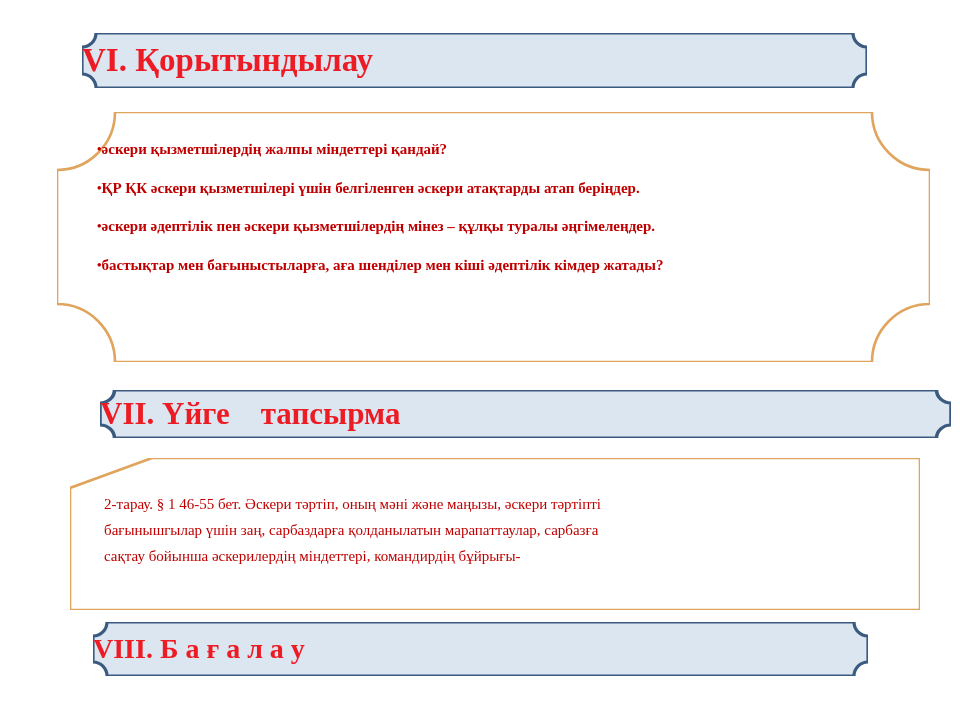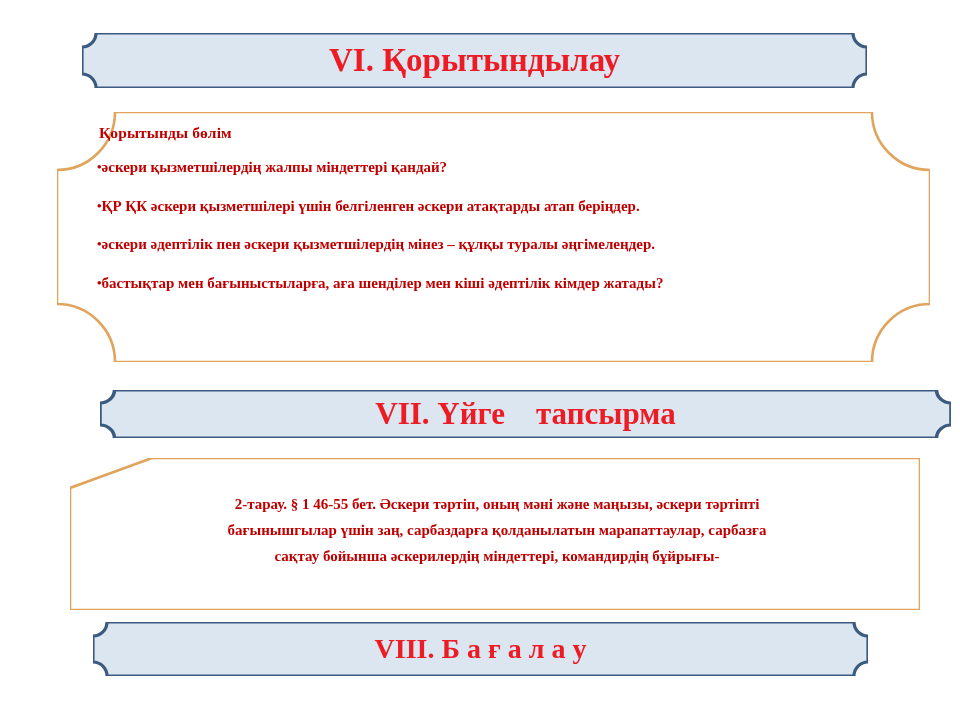--- a/index.html
+++ b/index.html
@@ -11,21 +11,21 @@
     position:relative;
   }
 
   .slide{position:relative;width:960px;height:720px;}
 
   
   .blk{position:absolute;box-sizing:border-box;}
 
   
   .plaque{
-    display:flex;align-items:center;justify-content:center;
+    display:flex;align-items:center;justify-content:flex-start;
   }
   .plaque svg{position:absolute;inset:0;width:100%;height:100%;}
   .plaque .txt{
     position:relative;z-index:2;
     color:#ED1C24;
     font-weight:bold;
     text-align:center;
     line-height:1.05;
     white-space:pre;
   }
@@ -49,24 +49,23 @@
     line-height:25.5px;
     margin:12px;
     text-align:justify;
     text-justify:inter-word;
   }
   .bullet{font-size:13px;vertical-align:1px;}
 
   
   .hw-text{
     color:#C00000;
-    font-weight:bold;
+    font-weight:normal;
     font-size:15px;
     line-height:26px;
-    text-align:center;
     position:relative;
     z-index:2;
   }
   .hw svg{position:absolute;inset:0;width:100%;height:100%;}
 </style>
 </head>
 <body>
 
 <div class="slide">
 
@@ -76,21 +75,20 @@
     </svg>
     <div class="txt" style="font-size:33px;">VI. Қорытындылау</div>
   </div>
 
   <div class="blk bracketbox" style="left:57px;top:112px;width:873px;height:250px;">
     <svg viewBox="0 0 873 250" preserveAspectRatio="none">
       <path d="M 0,58 A 58,58 0 0 0 58,0 L 815,0 A 58,58 0 0 0 873,58 L 873,192 A 58,58 0 0 0 815,250 L 58,250 A 58,58 0 0 0 0,192 Z" fill="#ffffff" stroke="#E0A45C" stroke-width="2.6"></path>
     </svg>
 
     <div class="inner" style="padding:12px 34px 0 28px;">
-      <div class="concl-title">Қорытынды бөлім</div>
 
       <p class="concl-line"><span class="bullet">•</span><span>әскери қызметшілердің жалпы міндеттері қандай?</span></p>
 
       <p class="concl-line"><span class="bullet">•</span><span>ҚР ҚК әскери қызметшілері үшін белгіленген әскери атақтарды атап беріңдер.</span></p>
 
       <p class="concl-line"><span class="bullet">•</span><span>әскери әдептілік пен әскери қызметшілердің мінез – құлқы туралы әңгімелеңдер.</span></p>
 
       <p class="concl-line"><span class="bullet">•</span><span>бастықтар мен бағыныстыларға, аға шенділер мен кіші әдептілік кімдер жатады?</span></p>
     </div>
   </div>

